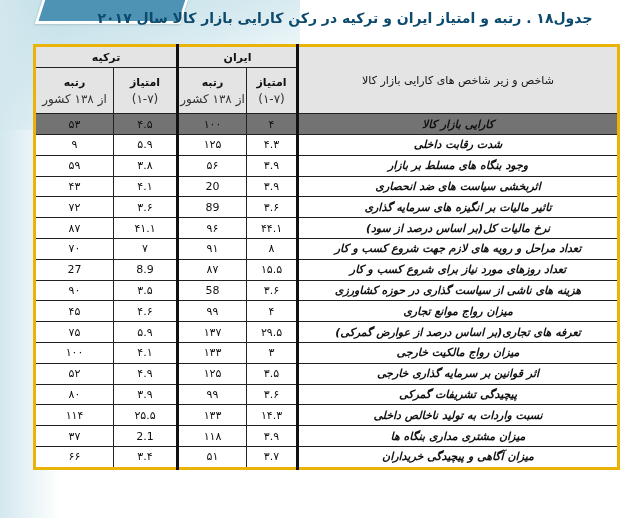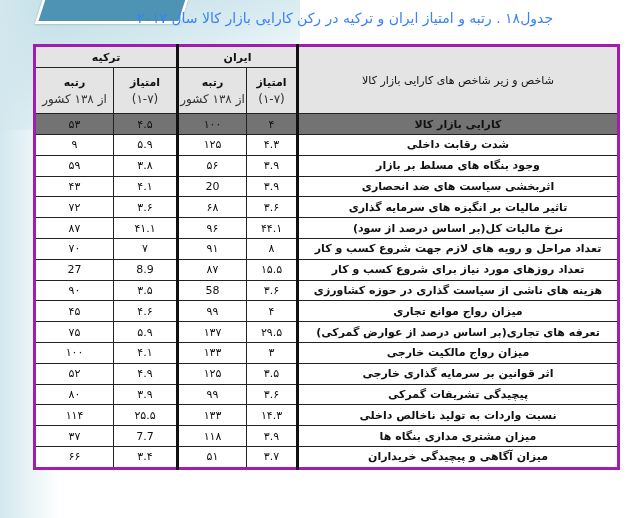--- a/index.html
+++ b/index.html
@@ -16,41 +16,41 @@
       position: absolute; left: 0; top: 0; width: 60px; height: 518px;
       background: linear-gradient(90deg, #d3e8ee 0%, rgba(255,255,255,0) 100%);
     }
     .corner-shape {
       position: absolute; left: 40px; top: -10px; width: 140px; height: 28px;
       background: #4e93b3; border: 3px solid #ffffff;
       transform: skewX(-18deg); box-shadow: 0 1px 2px rgba(0,0,0,0.15);
     }
     .title {
       position: absolute; left: 0; right: 0; top: 10px; text-align: center;
-      direction: rtl; font-weight: normal; font-size: 14px; color: #3b82f6;
+      direction: rtl; font-weight: bold; font-size: 14px; color: #0c4a6e;
       padding-left: 50px;
     }
     table.data {
       position: absolute; left: 33px; top: 44px;
       width: 584px; border-collapse: collapse;
-      border: 3px solid #a21caf; background: #fff;
+      border: 3px solid #eab308; background: #fff;
       table-layout: fixed;
     }
     table.data td, table.data th {
       border: 1px solid #222; text-align: center; padding: 0;
       font-size: 11px; color: #111; overflow: hidden; white-space: nowrap;
     }
     .hdr { background: #e4e4e4; }
     .hdr-country { height: 20px; font-weight: bold; font-size: 13px; }
     .hdr-sub { height: 45px; font-weight: bold; font-size: 11.5px; line-height: 16px; }
     .hdr-sub .small { font-weight: normal; font-size: 12px; color: #333; }
     .hdr-main { font-weight: normal; font-size: 13px; direction: rtl; }
     .row-hl td { background: #737373; height: 20px; }
     .row td { height: 19.8px; }
-    td.label { direction: rtl; font-weight: bold; font-size: 12px; }
+    td.label { direction: rtl; font-weight: bold; font-size: 12px; font-style: italic; }
     td.num { font-size: 11px; color: #222; }
     .bold-sep { border-left: 3px solid #111 !important; }
   </style>
 </head>
 <body>
 
 <div class="corner-bg"></div>
 <div class="corner-bg2"></div>
 <div class="corner-shape"></div>
 
@@ -114,21 +114,21 @@
       <tr class="row">
         <td class="num">۴۳</td>
         <td class="num">۴.۱</td>
         <td class="num bold-sep">20</td>
         <td class="num">۳.۹</td>
         <td class="label bold-sep">اثربخشی سیاست های ضد انحصاری</td>
       </tr>
       <tr class="row">
         <td class="num">۷۲</td>
         <td class="num">۳.۶</td>
-        <td class="num bold-sep">۶۸</td>
+        <td class="num bold-sep">89</td>
         <td class="num">۳.۶</td>
         <td class="label bold-sep">تاثیر مالیات بر انگیزه های سرمایه گذاری</td>
       </tr>
       <tr class="row">
         <td class="num">۸۷</td>
         <td class="num">۴۱.۱</td>
         <td class="num bold-sep">۹۶</td>
         <td class="num">۴۴.۱</td>
         <td class="label bold-sep">نرخ مالیات کل(بر اساس درصد از سود)</td>
       </tr>
@@ -190,21 +190,21 @@
       </tr>
       <tr class="row">
         <td class="num">۱۱۴</td>
         <td class="num">۲۵.۵</td>
         <td class="num bold-sep">۱۳۳</td>
         <td class="num">۱۴.۳</td>
         <td class="label bold-sep">نسبت واردات به تولید ناخالص داخلی</td>
       </tr>
       <tr class="row">
         <td class="num">۳۷</td>
-        <td class="num">7.7</td>
+        <td class="num">2.1</td>
         <td class="num bold-sep">۱۱۸</td>
         <td class="num">۳.۹</td>
         <td class="label bold-sep">میزان مشتری مداری بنگاه ها</td>
       </tr>
       <tr class="row">
         <td class="num">۶۶</td>
         <td class="num">۳.۴</td>
         <td class="num bold-sep">۵۱</td>
         <td class="num">۳.۷</td>
         <td class="label bold-sep">میزان آگاهی و پیچیدگی خریداران</td>

